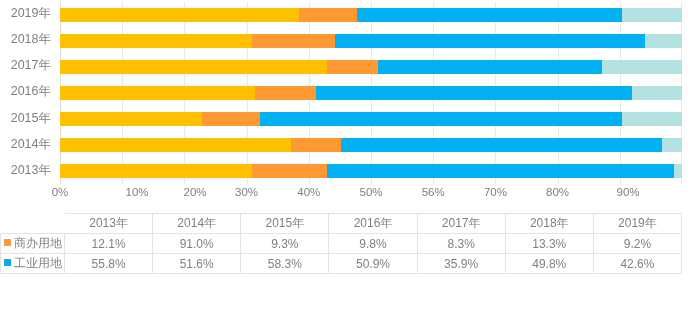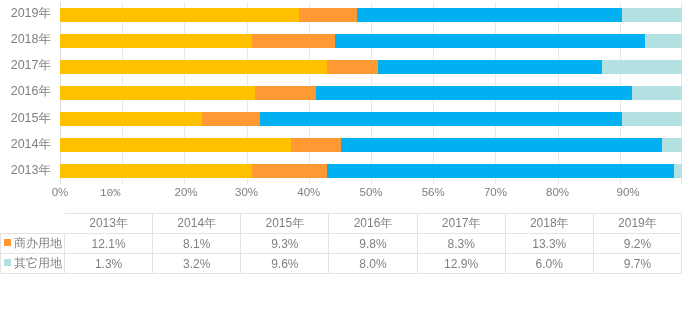--- a/index.html
+++ b/index.html
@@ -258,22 +258,22 @@
               <div class="seg" title="商办用地 2013年 12.1%" style="background: rgb(255, 153, 51); width: 12.1%;"></div>
               <div class="seg" title="工业用地 2013年 55.8%" style="background: rgb(0, 176, 240); width: 55.8%;"></div>
               <div class="seg" title="其它用地 2013年 1.3%" style="background: rgb(179, 224, 224); width: 1.3%;"></div>
             </div>
           </div>
         </div>
     </div>
 
     <div id="x-axis">
         <div class="x-tick" style="left: 60px;">0%</div>
-        <div class="x-tick" style="left: 110px; font-family: Liberation Mono, monospace;">10%</div>
-        <div class="x-tick" style="left: 186px;">20%</div>
+        <div class="x-tick" style="left: 137px;">10%</div>
+        <div class="x-tick" style="left: 195px;">20%</div>
         <div class="x-tick" style="left: 246.6px;">30%</div>
         <div class="x-tick" style="left: 308.8px;">40%</div>
         <div class="x-tick" style="left: 371px;">50%</div>
         <div class="x-tick" style="left: 433.2px;">56%</div>
         <div class="x-tick" style="left: 495.4px;">70%</div>
         <div class="x-tick" style="left: 557.6px;">80%</div>
         <div class="x-tick" style="left: 628px;">90%</div>
         <div class="x-tick" style="left: 706px; margin-left: 36px;">100%</div>
       </div>
   </div>
@@ -289,34 +289,34 @@
             <th class="year-head">2016年</th>
             <th class="year-head">2017年</th>
             <th class="year-head">2018年</th>
             <th class="year-head">2019年</th>
           </tr>
       </thead>
       <tbody>
           <tr>
             <td class="legend-cell"><span class="legend-swatch" style="background: rgb(255, 153, 51);"></span><span class="legend-label">商办用地</span></td>
             <td>12.1%</td>
-            <td>8.1%</td>
+            <td>91.0%</td>
             <td>9.3%</td>
             <td>9.8%</td>
             <td>8.3%</td>
             <td>13.3%</td>
             <td>9.2%</td>
           </tr>
           <tr>
-            <td class="legend-cell"><span class="legend-swatch" style="background: rgb(179, 224, 224);"></span><span class="legend-label">其它用地</span></td>
-            <td>1.3%</td>
-            <td>3.2%</td>
-            <td>9.6%</td>
-            <td>8.0%</td>
-            <td>12.9%</td>
-            <td>6.0%</td>
-            <td>9.7%</td>
+            <td class="legend-cell"><span class="legend-swatch" style="background: rgb(0, 176, 240);"></span><span class="legend-label">工业用地</span></td>
+            <td>55.8%</td>
+            <td>51.6%</td>
+            <td>58.3%</td>
+            <td>50.9%</td>
+            <td>35.9%</td>
+            <td>49.8%</td>
+            <td>42.6%</td>
           </tr>
         </tbody>
     </table>
   </div>
 
 </div>
 
 </body></html>

